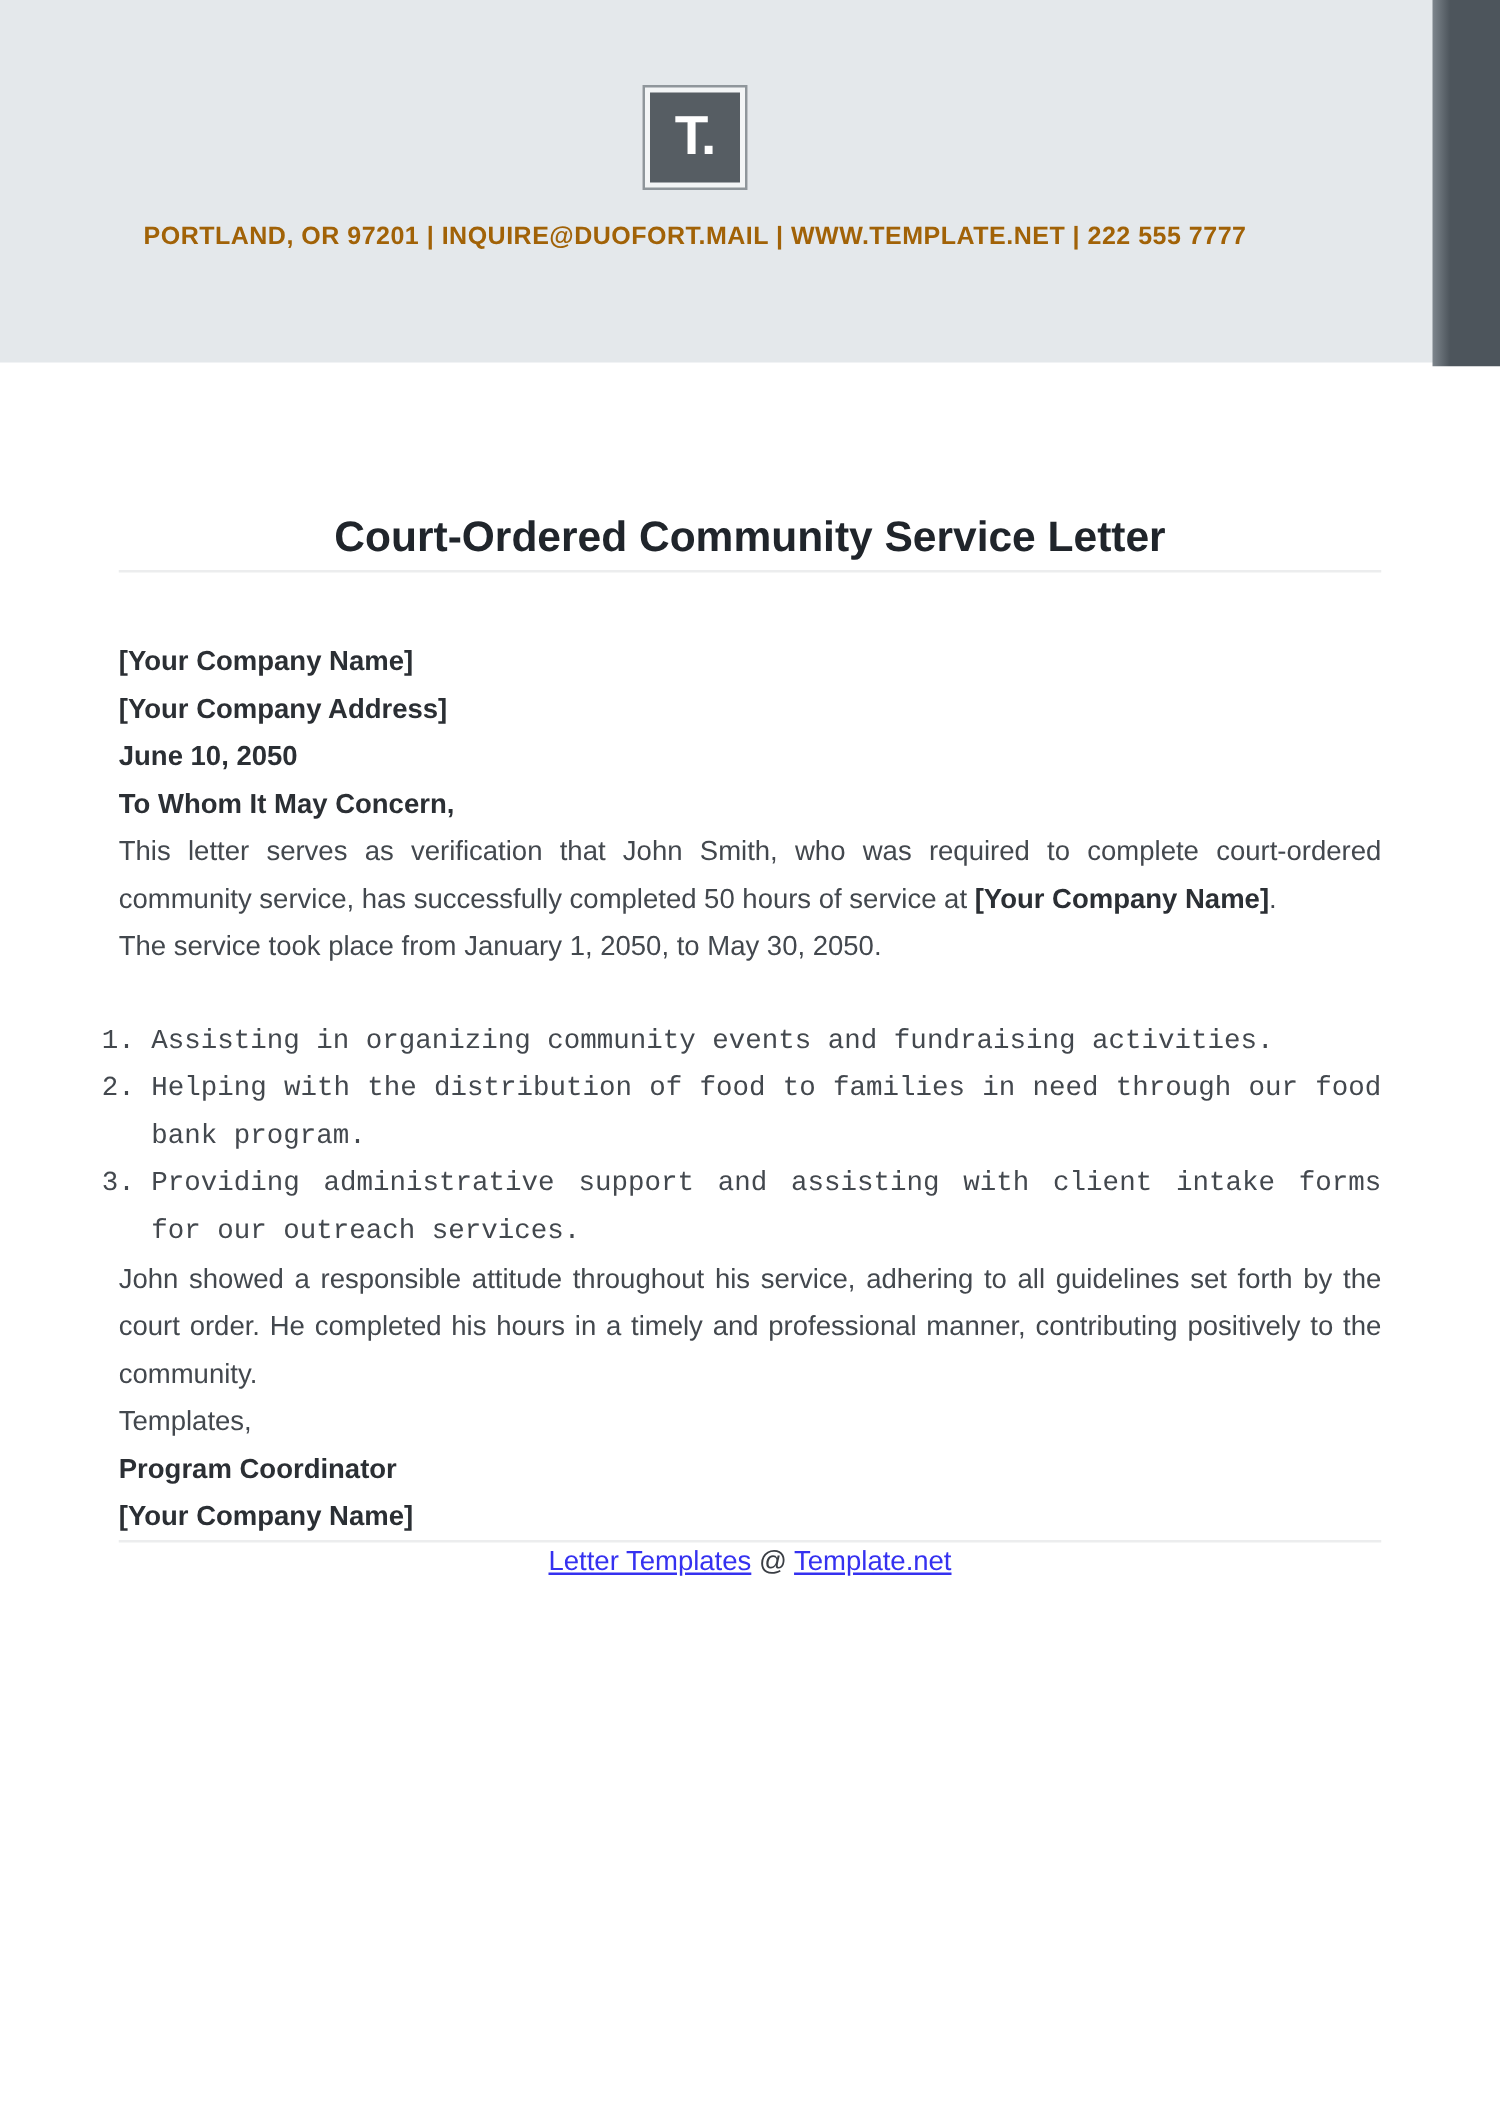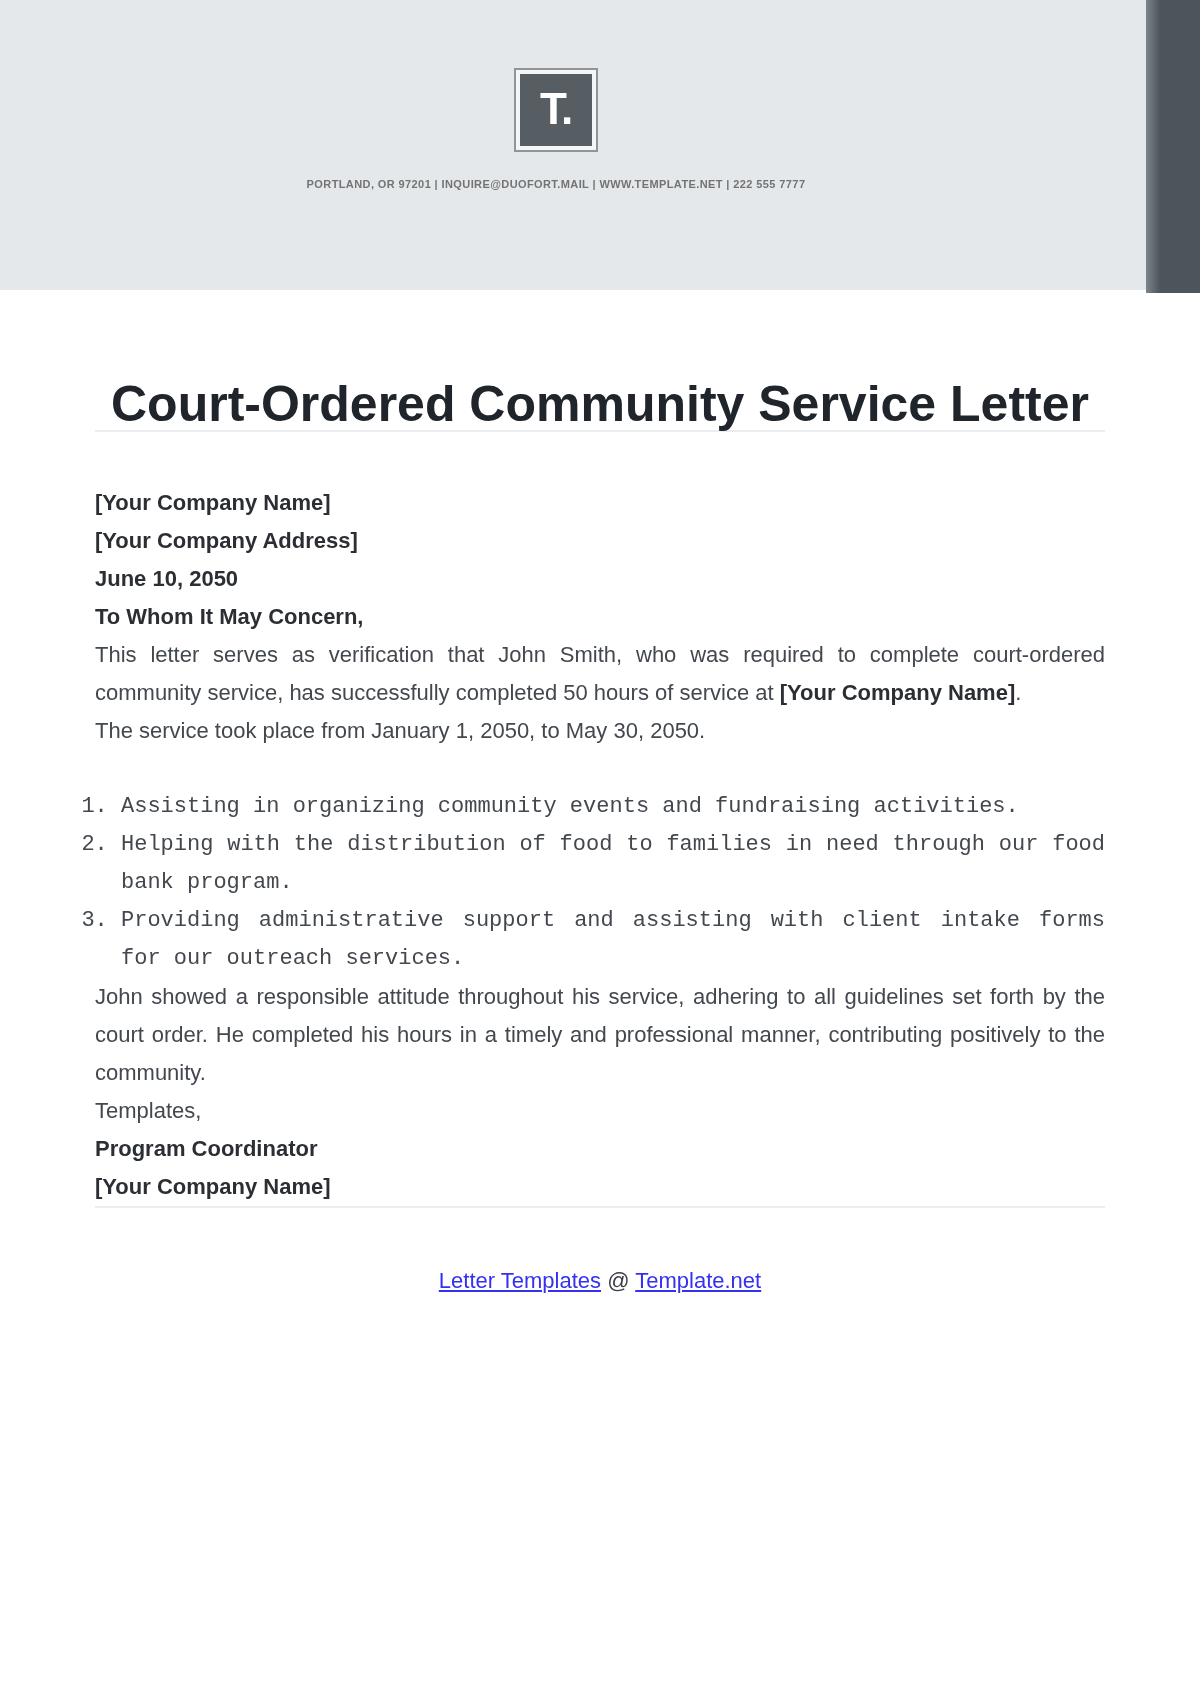--- a/index.html
+++ b/index.html
@@ -40,34 +40,34 @@
     background: #565d63;
     color: #ffffff;
     font-weight: bold;
     font-size: 44px;
     line-height: 70px;
     text-align: center;
     letter-spacing: -1px;
   }
   .contact-line {
     margin-top: 26px;
-    font-size: 11px;
+    font-size: 20px;
     font-weight: 600;
     letter-spacing: 0.4px;
-    color: #737373;
+    color: #a16207;
   }
 
   
   .content {
     width: 1010px;
     margin: 0 95px;
   }
   .page-title {
-    margin-top: 88px;
-    font-size: 50px;
+    margin-top: 114px;
+    font-size: 34px;
     line-height: 52px;
     font-weight: bold;
     color: #20252b;
     text-align: center;
   }
   hr.divider {
     border: none;
     border-top: 2px solid #ecedee;
     margin: 0;
   }
@@ -93,21 +93,20 @@
     list-style: decimal;
   }
   ol.contrib-list li {
     padding-left: 0;
     text-align: justify;
     font-family: Liberation Mono, monospace;
   }
 
   
   .page-footer {
-    margin-top: 58px;
     text-align: center;
     font-size: 22px;
     line-height: 30px;
     color: #3a3e44;
   }
   .page-footer a {
     color: #3531f0;
     text-decoration: underline;
   }
 </style>

